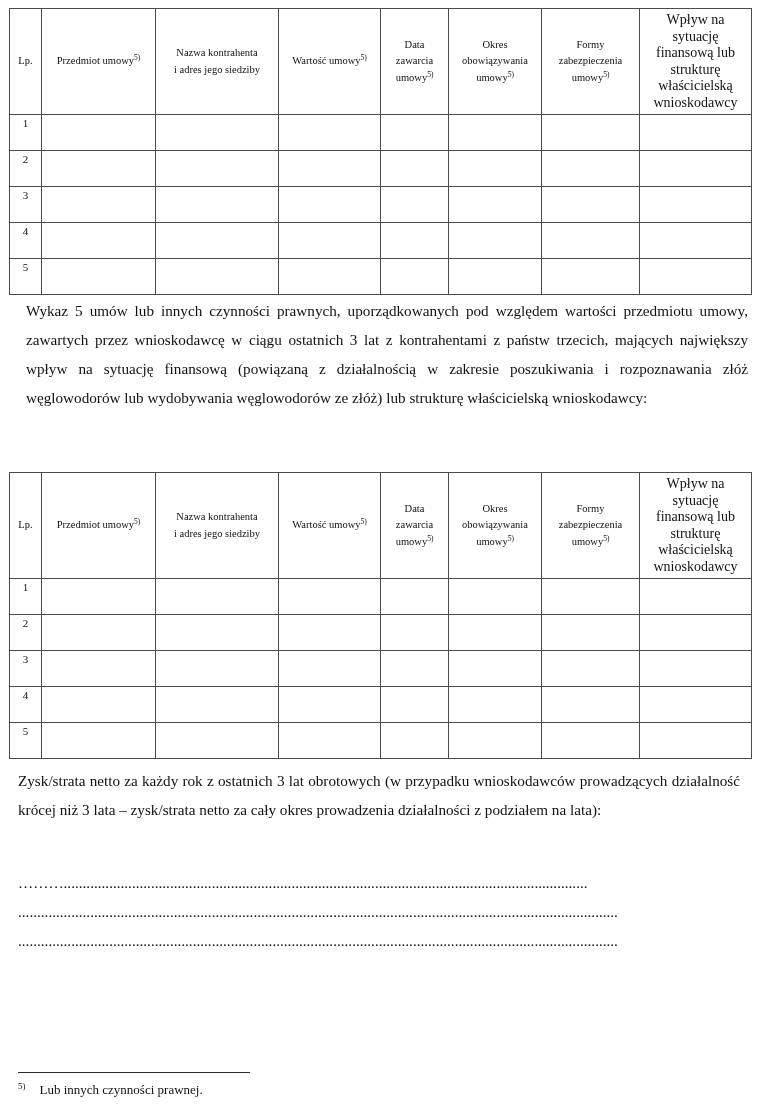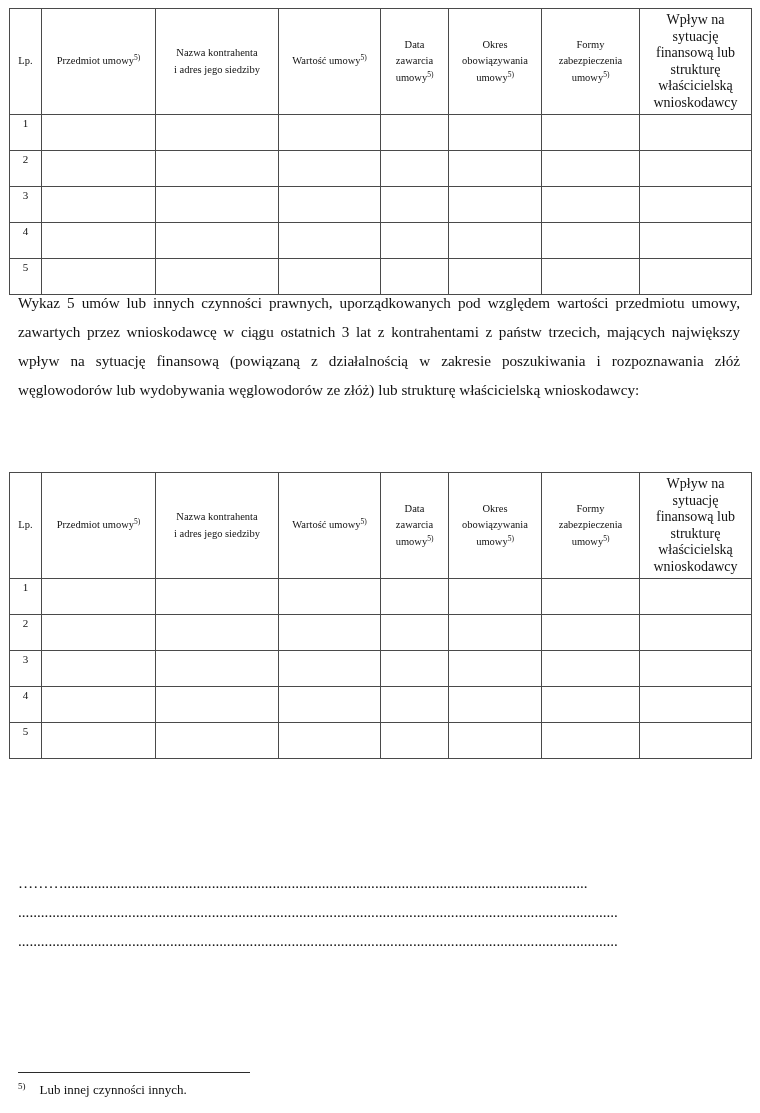--- a/index.html
+++ b/index.html
@@ -84,21 +84,21 @@
   .para {
     position: absolute;
     left: 18px;
     width: 722px;
     font-size: 15.2px;
     line-height: 29px;
     text-align: justify;
     text-justify: inter-word;
     color: #111111;
   }
-  #para-1 { top: 288px; }
+  #para-1 { top: 296px; margin-left: 8px; }
   #para-2 { top: 766px; }
 
   
   .dots-block {
     position: absolute;
     left: 18px;
     width: 722px;
   }
   #dots-block { top: 868px; }
   .dot-line {
@@ -290,25 +290,26 @@
           <td></td>
           <td></td>
           <td></td>
           <td></td>
           <td></td>
           <td></td>
         </tr>
       </tbody>
   </table>
 
+  <div class="para" id="para-2">Zysk/strata netto za każdy rok z ostatnich 3 lat obrotowych (w przypadku wnioskodawców prowadzących działalność krócej niż 3 lata – zysk/strata netto za cały okres prowadzenia działalności z podziałem na lata):</div>
 
   <div class="dots-block" id="dots-block">
     <div class="dot-line">………..........................................................................................................................................</div>
     <div class="dot-line">..............................................................................................................................................................</div>
     <div class="dot-line">..............................................................................................................................................................</div>
   </div>
 
   <div id="footnote-rule"></div>
   <div id="footnote">
-    <span class="fn-mark">5)</span><span>Lub innej czynności innych.</span>
+    <span class="fn-mark">5)</span><span>Lub innych czynności prawnej.</span>
   </div>
 
 </div>
 
 </body></html>

